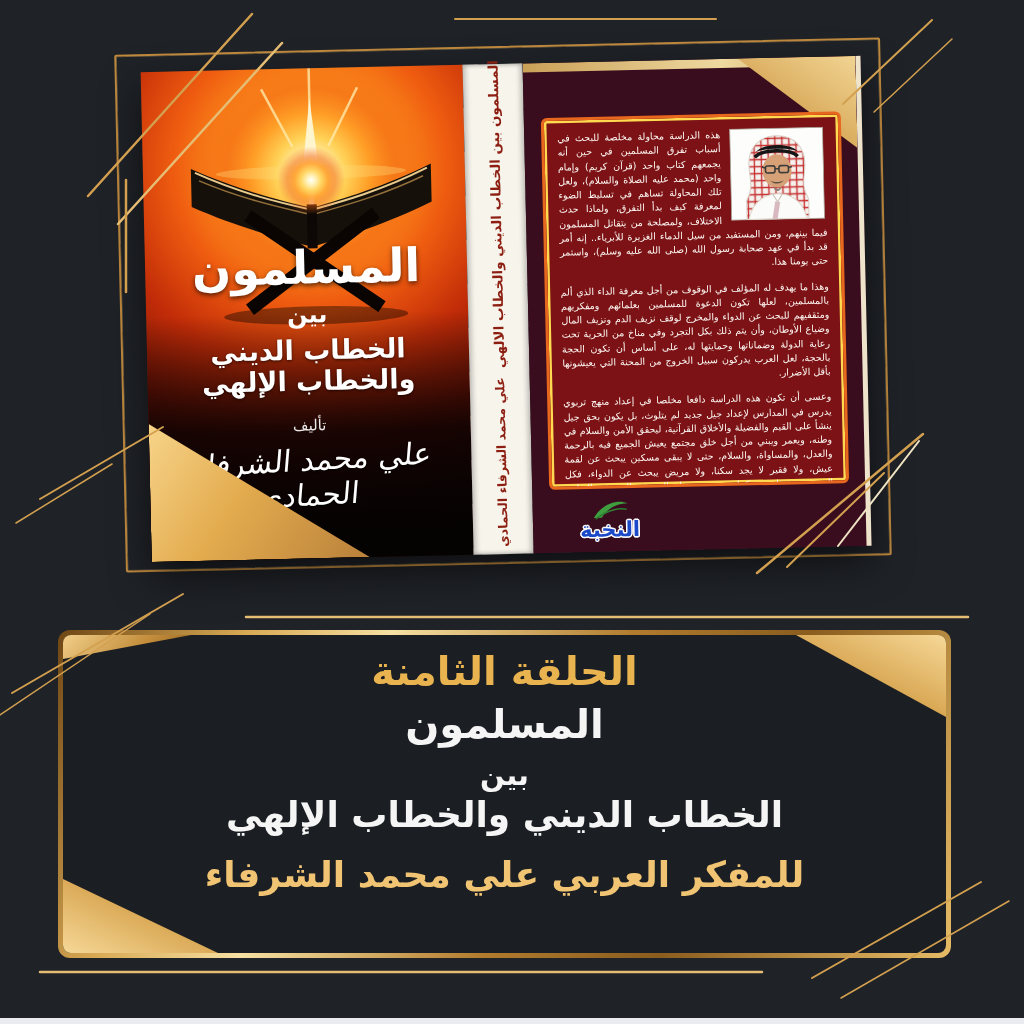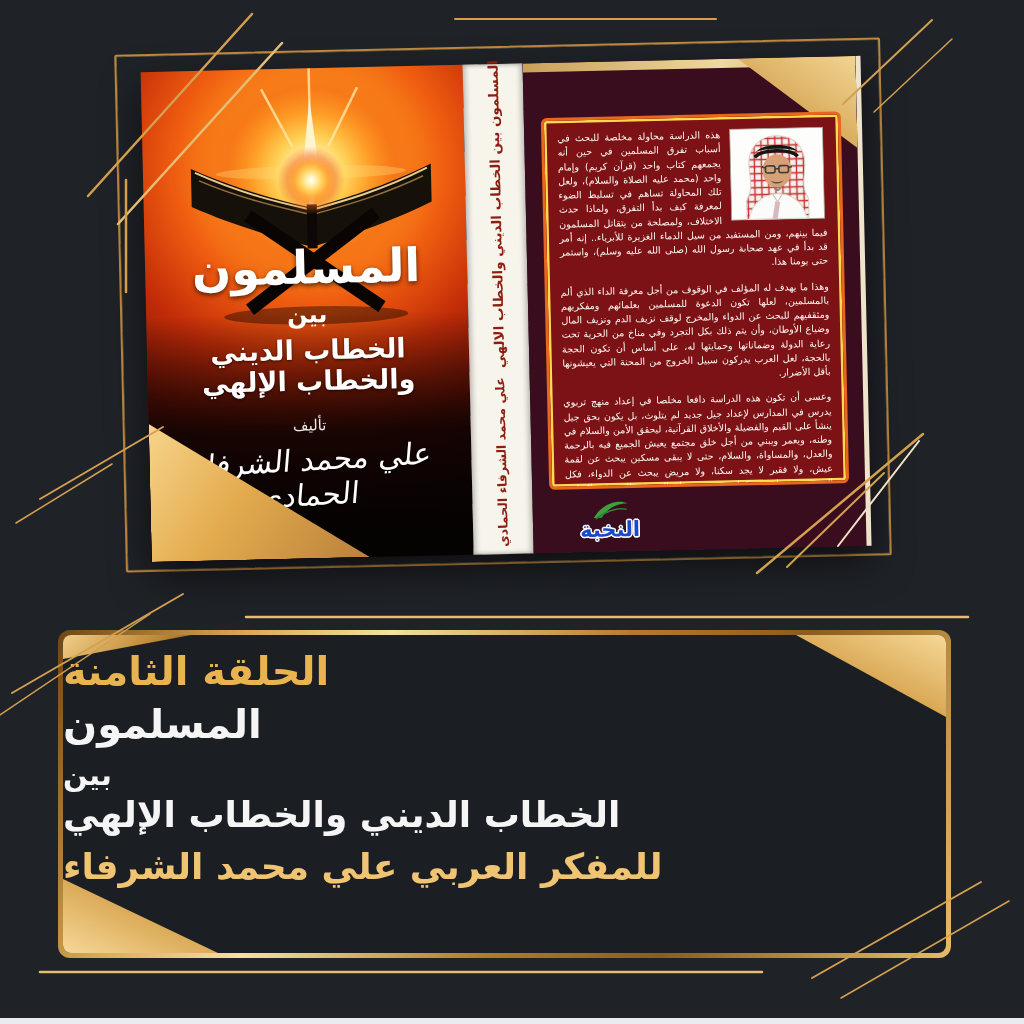--- a/index.html
+++ b/index.html
@@ -67,29 +67,29 @@
     border-radius:12px;padding:5px;
     background:linear-gradient(115deg,#6e4614 0%,#d8a954 18%,#f6e0a2 32%,#b27c2e 55%,#8a5c1e 72%,#e7bc66 100%);}
   .announce-inner{position:relative;width:100%;height:100%;background:#1b1e23;border-radius:8px;overflow:hidden;}
   .corner{position:absolute;}
   .corner.tl{top:0;left:0;width:128px;height:24px;clip-path:polygon(0 0,100% 0,0 100%);
     background:linear-gradient(135deg,#f2cf8a,#c28c3a 60%,#91601f);}
   .corner.tr{top:0;right:0;width:150px;height:82px;clip-path:polygon(0 0,100% 0,100% 100%);
     background:linear-gradient(205deg,#f6d897 0%,#d8a652 55%,#a06c24 100%);}
   .corner.bl{bottom:0;left:0;width:155px;height:74px;clip-path:polygon(0 0,0 100%,100% 100%);
     background:linear-gradient(25deg,#f6d897 0%,#d8a652 55%,#a06c24 100%);}
-  .announce-text{position:relative;height:100%;display:flex;flex-direction:column;align-items:flex-end;
+  .announce-text{position:relative;height:100%;display:flex;flex-direction:column;align-items:center;
     padding-top:12px;box-sizing:border-box;direction:rtl;text-align:center;}
   .al{font-weight:bold;line-height:1.12;}
   .al1{font-size:40px;color:#e9b44f;margin-top:2px;}
   .al2{font-size:35px;color:#e9b44f;margin-top:12px;}
   .al3{font-size:40px;color:#f5f5f5;margin-top:8px;}
   .al4{font-size:29px;color:#f5f5f5;margin-top:12px;}
   .al5{font-size:36px;color:#f5f5f5;margin-top:4px;}
-  .al6{font-size:36px;color:#f0c472;margin-top:12px;}
+  .al6{font-size:36px;color:#f0c472;margin-top:20px;}
 
   .bottom-strip{position:absolute;left:0;right:0;bottom:0;height:6px;background:#e9ebef;z-index:10;}
 </style>
 </head>
 <body>
 
 <div class="poster">
 
   <div class="book-wrap">
     <div class="book-frame"></div>

